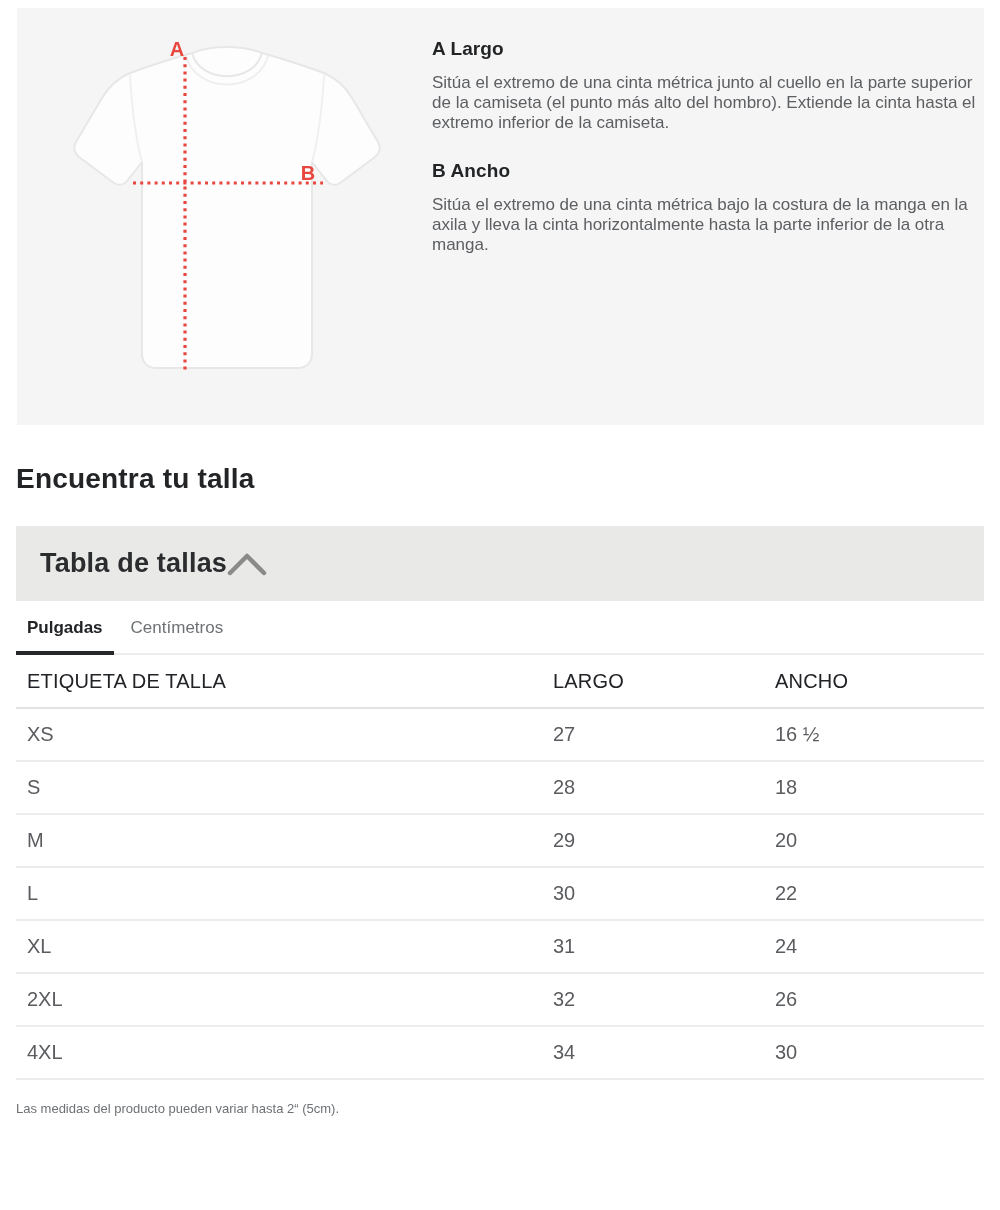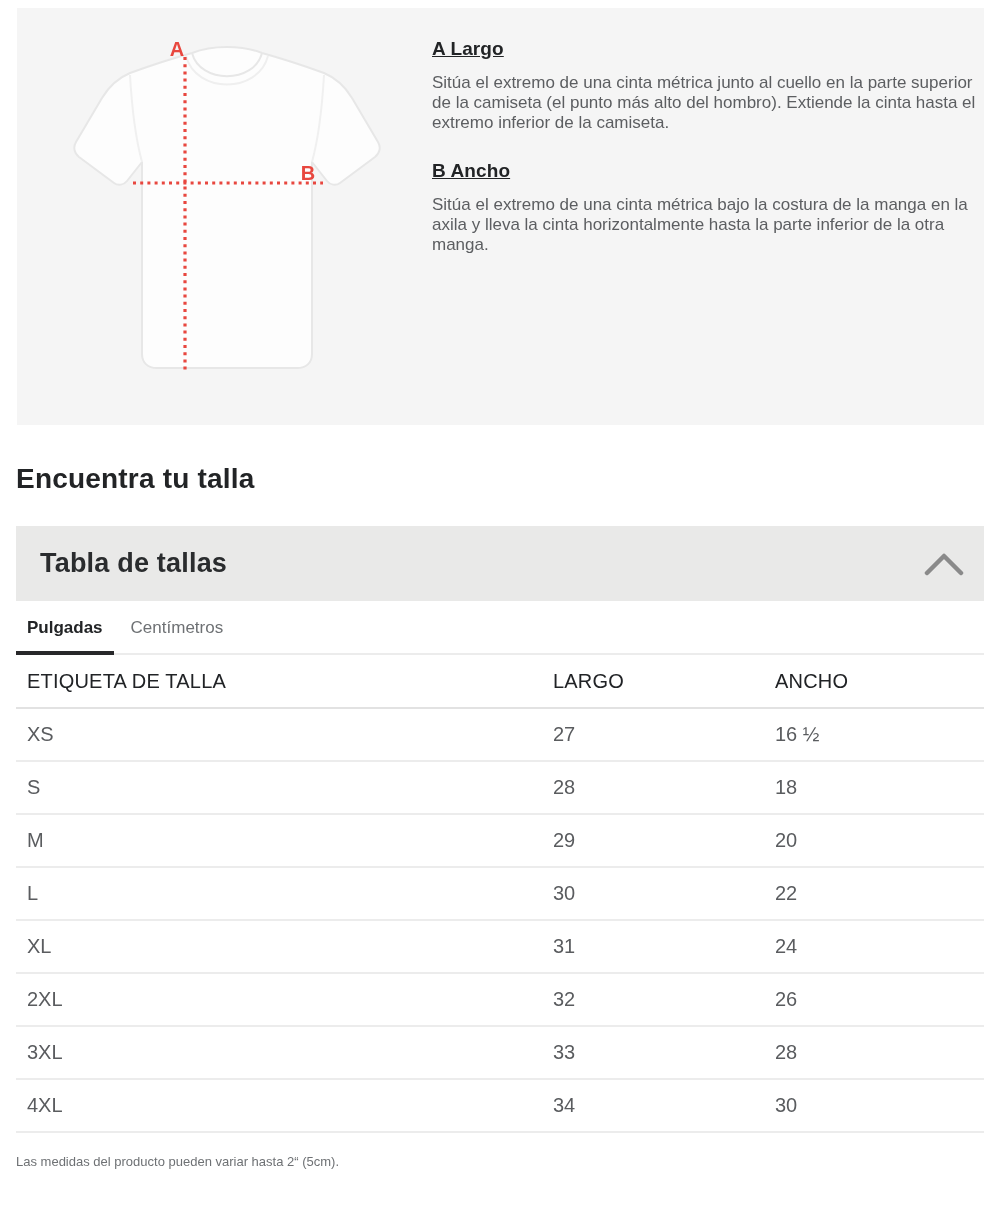--- a/index.html
+++ b/index.html
@@ -15,33 +15,33 @@
     overflow:hidden;
   }
   .panel{
     margin:8px 16px 0 17px;height:417px;background:var(--panel-bg);
     position:relative;
   }
   .illustration{position:absolute;left:23px;top:12px;width:380px;height:400px;}
   .guide-text{position:absolute;left:415px;top:30px;width:548px;}
   .guide-title{
     font-size:19px;font-weight:bold;color:var(--heading-text);
-    margin:0 0 13px 0;letter-spacing:0.1px;text-decoration:underline;
+    margin:0 0 13px 0;letter-spacing:0.1px;
   }
   .guide-body{
     font-size:17px;line-height:20px;color:var(--body-text);
     margin:0 0 27px 0;
   }
   .find-size{
     margin:38px 16px 0 16px;font-size:28px;line-height:32px;
     font-weight:bold;color:var(--heading-text);letter-spacing:0.2px;
   }
   .accordion{
     margin:31px 16px 0 16px;height:75px;background:var(--accordion-bg);
-    display:flex;align-items:center;justify-content:space-between;
+    display:flex;align-items:center;
     padding:0 20px 0 24px;cursor:pointer;
   }
   .accordion-title{font-size:27px;font-weight:bold;color:#2a2c2e;letter-spacing:0.2px;}
   .chevron{display:block;}
   .tabs{
     margin:0 16px;display:flex;gap:6px;
     border-bottom:2px solid var(--divider);
   }
   .tab{
     padding:17px 11px 11px 11px;font-size:17px;color:var(--muted-text);
@@ -174,25 +174,20 @@
       <td class="first">XL</td>
       <td>31</td>
       <td>24</td>
     </tr>
     <tr>
       <td class="first">2XL</td>
       <td>32</td>
       <td>26</td>
     </tr>
     <tr>
-      <td class="first">3XL</td>
-      <td>33</td>
-      <td>28</td>
-    </tr>
-    <tr>
       <td class="first">4XL</td>
       <td>34</td>
       <td>30</td>
     </tr>
   </tbody>
 </table>
 
 <p class="footnote">Las medidas del producto pueden variar hasta 2“ (5cm).</p>
 
 </body></html>

